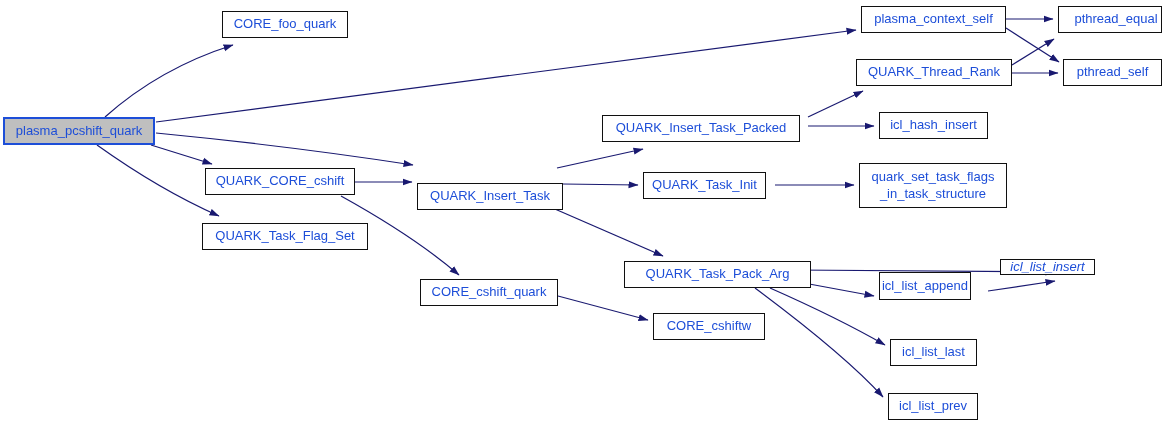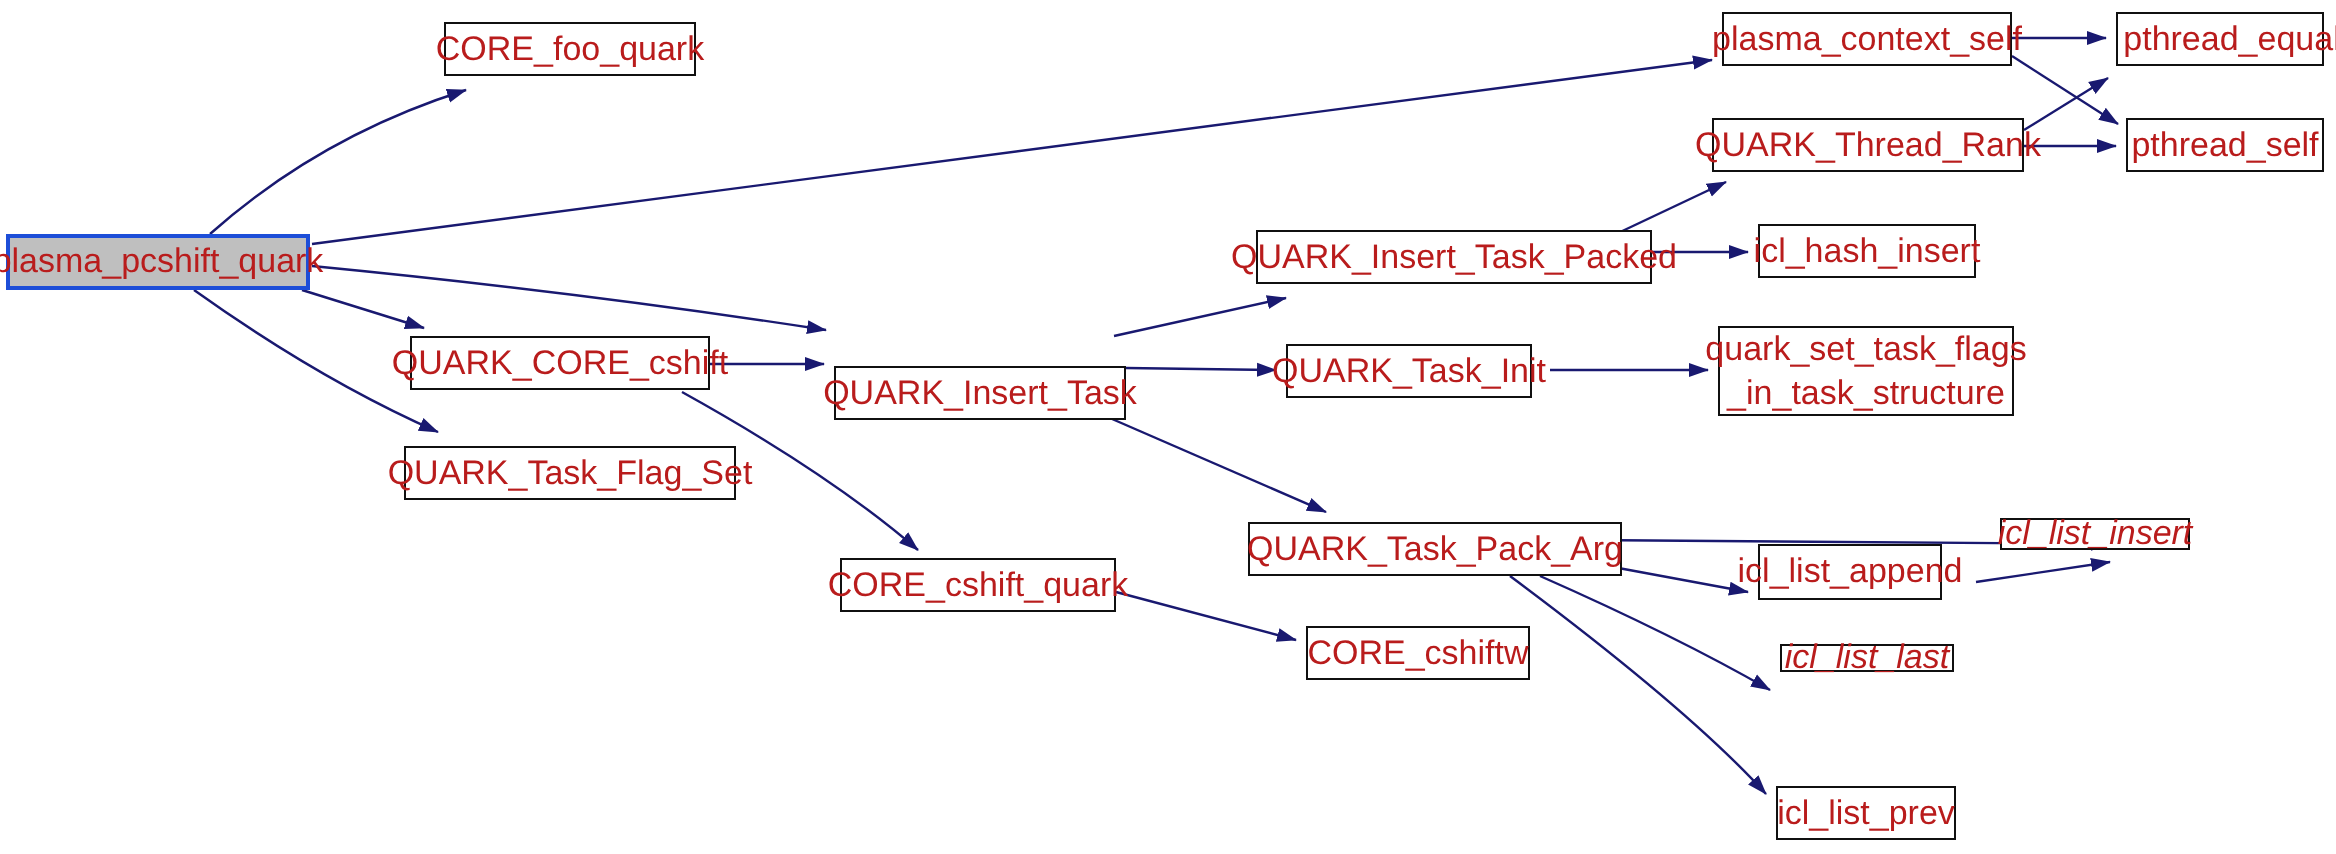--- a/index.html
+++ b/index.html
@@ -23,22 +23,22 @@
     stroke-width: 1.2;
   }
   .node {
     position: absolute;
     box-sizing: border-box;
     display: flex;
     align-items: center;
     justify-content: center;
     background: #ffffff;
     border: 1px solid #101010;
-    color: #b91c1c;
-    font-size: 17px;
+    color: #1d4ed8;
+    font-size: 13px;
     line-height: 1.25;
     text-align: center;
     white-space: pre-line;
     cursor: pointer;
   }
   .node.current {
     background: #bfbfbf;
     border: 2px solid #1d4ed8;
     cursor: default;
   }
@@ -79,29 +79,29 @@
         <path d="M988,291 L1055,281" class="edge" stroke="#191970" marker-end="url(#arrowhead)"></path>
       </g>
   </svg>
   <div id="node-layer">
       <div class="node current" style="left: 3px; top: 117px; width: 152px; height: 28px;">plasma_pcshift_quark</div>
       <div class="node" style="left: 222px; top: 11px; width: 126px; height: 27px;">CORE_foo_quark</div>
       <div class="node" style="left: 861px; top: 6px; width: 145px; height: 27px;">plasma_context_self</div>
       <div class="node" style="left: 1058px; top: 6px; width: 104px; height: 27px; padding-left: 12px;">pthread_equal</div>
       <div class="node" style="left: 856px; top: 59px; width: 156px; height: 27px;">QUARK_Thread_Rank</div>
       <div class="node" style="left: 1063px; top: 59px; width: 99px; height: 27px;">pthread_self</div>
-      <div class="node" style="left: 628px; top: 115px; width: 198px; height: 27px;">QUARK_Insert_Task_Packed</div>
+      <div class="node" style="left: 602px; top: 115px; width: 198px; height: 27px;">QUARK_Insert_Task_Packed</div>
       <div class="node" style="left: 879px; top: 112px; width: 109px; height: 27px;">icl_hash_insert</div>
       <div class="node" style="left: 205px; top: 168px; width: 150px; height: 27px;">QUARK_CORE_cshift</div>
       <div class="node" style="left: 417px; top: 168px; width: 146px; height: 27px; margin-top: 15px;">QUARK_Insert_Task</div>
       <div class="node" style="left: 643px; top: 172px; width: 123px; height: 27px;">QUARK_Task_Init</div>
       <div class="node" style="left: 859px; top: 163px; width: 148px; height: 45px;">quark_set_task_flags
 _in_task_structure</div>
       <div class="node" style="left: 202px; top: 223px; width: 166px; height: 27px; text-align: right;">QUARK_Task_Flag_Set</div>
       <div class="node" style="left: 420px; top: 279px; width: 138px; height: 27px;">CORE_cshift_quark</div>
       <div class="node" style="left: 624px; top: 261px; width: 187px; height: 27px;">QUARK_Task_Pack_Arg</div>
       <div class="node" style="left: 653px; top: 313px; width: 112px; height: 27px;">CORE_cshiftw</div>
       <div class="node" style="left: 1000px; top: 259px; width: 95px; height: 16px; font-style: italic;">icl_list_insert</div>
       <div class="node" style="left: 879px; top: 272px; width: 92px; height: 28px;">icl_list_append</div>
-      <div class="node" style="left: 890px; top: 322px; width: 87px; height: 14px; font-style: italic;">icl_list_last</div>
+      <div class="node" style="left: 890px; top: 339px; width: 87px; height: 27px;">icl_list_last</div>
       <div class="node" style="left: 888px; top: 393px; width: 90px; height: 27px;">icl_list_prev</div>
     </div>
 </div>
 
 </body></html>

